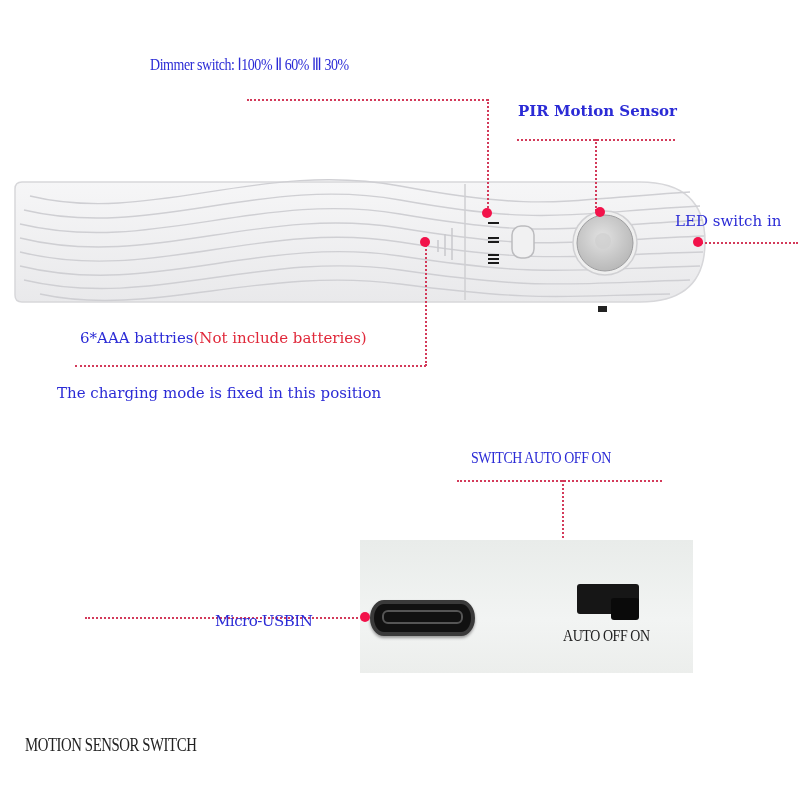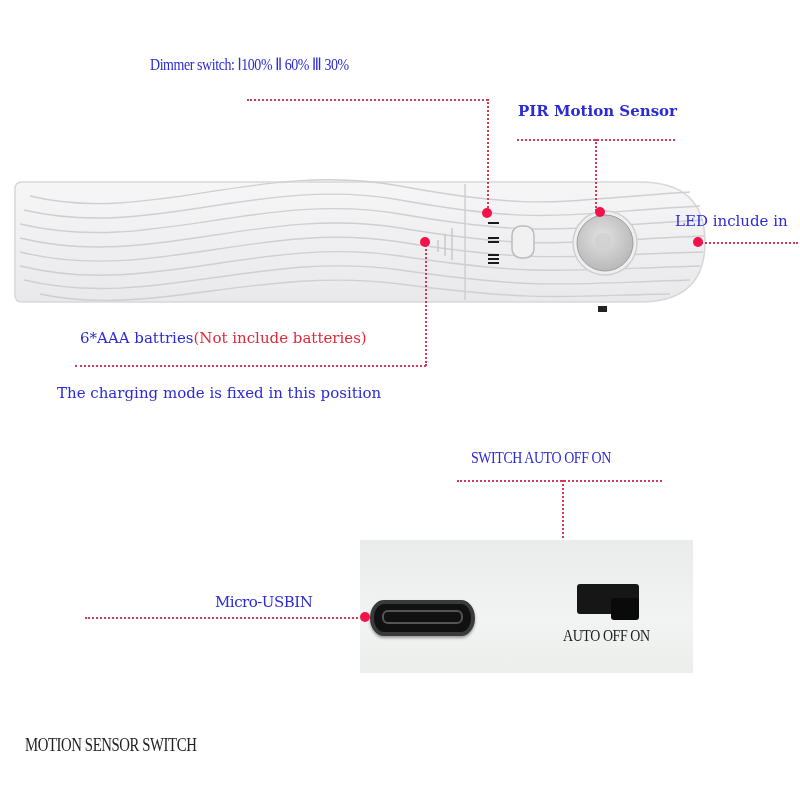--- a/index.html
+++ b/index.html
@@ -92,27 +92,27 @@
 <div class="dot" style="left:425px; top:242px;"></div>
 
 <div class="hline" style="left:457px; top:480px; width:205px;"></div>
 <div class="vline" style="left:562px; top:480px; height:122px;"></div>
 <div class="dot" style="left:564px; top:602px;"></div>
 
 <div class="hline" style="left:85px; top:617px; width:280px;"></div>
 
 <div class="lbl lbl-narrow" style="left:150px; top:56px; font-size:17px;">Dimmer switch: Ⅰ100%  Ⅱ 60%  Ⅲ 30%</div>
 <div class="lbl" style="left:518px; top:102px; font-size:15px;font-weight:bold;">PIR Motion Sensor</div>
-<div class="lbl" style="left:675px; top:212px; font-size:15px;">LED include in</div>
+<div class="lbl" style="left:675px; top:212px; font-size:15px;">LED switch in</div>
 <div class="lbl" style="left:80px; top:329px; font-size:15px;">
   <span>6*AAA battries</span><span class="red">(Not include batteries)</span>
 </div>
 <div class="lbl" style="left:57px; top:384px; font-size:15px;">The charging mode is fixed in this position</div>
 <div class="lbl lbl-narrow" style="left:471px; top:449px; font-size:17px;">SWITCH AUTO OFF ON</div>
-<div class="lbl" style="left:215px; top:593px; font-size:15px; letter-spacing:-0.5px;">Micro-USBIN</div>
+<div class="lbl" style="left:215px; top:612px; font-size:15px; letter-spacing:-0.5px;">Micro-USBIN</div>
 
 <div class="panel"></div>
 <div class="usb">
     <div class="usb-inner"></div>
   </div>
 <div class="dot" style="left:365px; top:617px;"></div>
 <div class="toggle">
     <div class="toggle-knob"></div>
   </div>
 <div class="lbl lbl-narrow dark" style="left:563px; top:627px; font-size:17px;">AUTO OFF ON</div>

